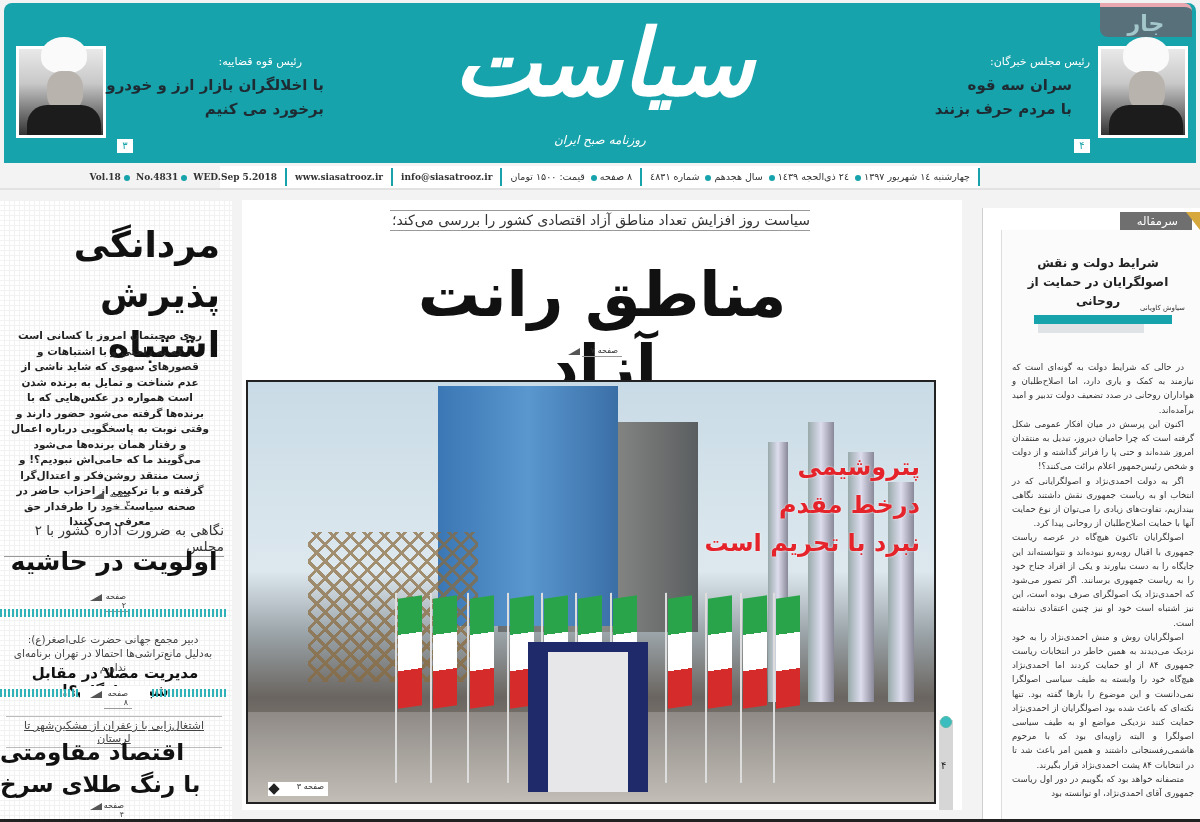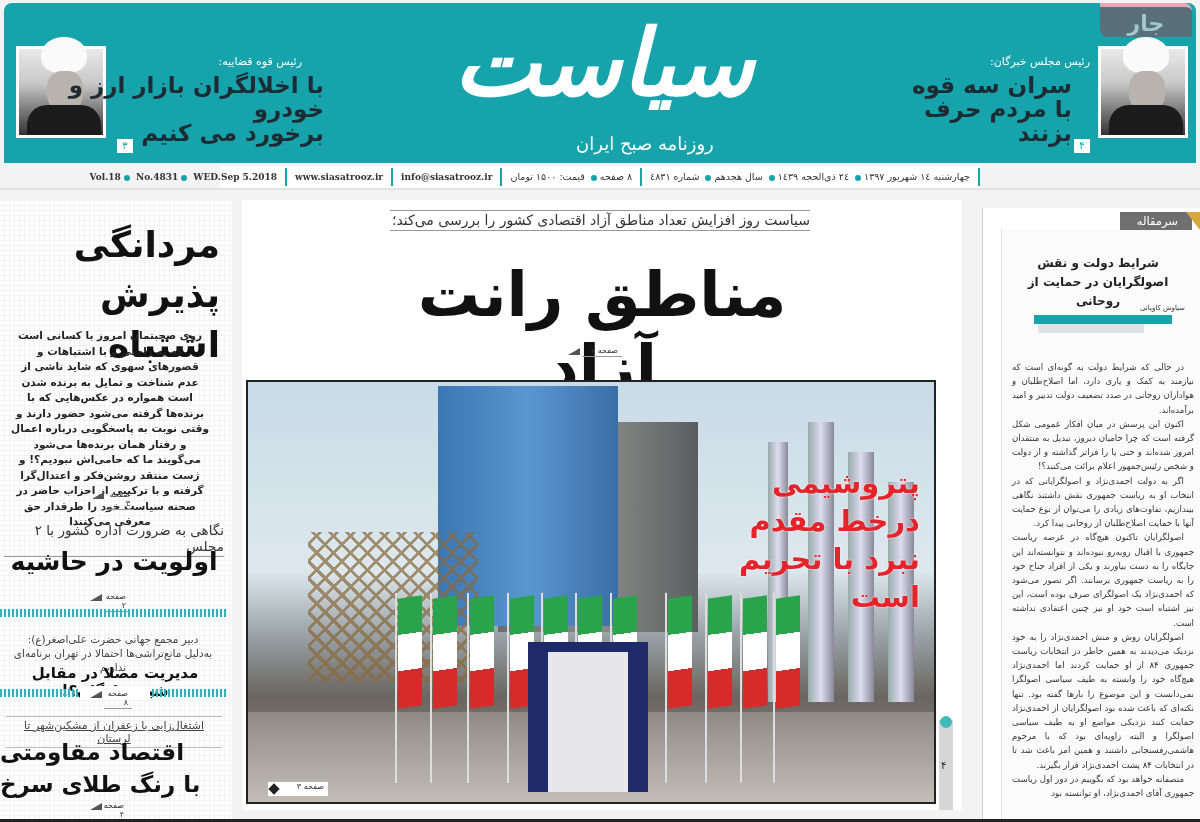--- a/index.html
+++ b/index.html
@@ -1,31 +1,31 @@
 <!DOCTYPE html>
 <html><head>
 <meta charset="utf-8">
 <style>
   * { box-sizing: border-box; margin: 0; padding: 0; }
   body { width: 1200px; height: 822px; overflow: hidden; background: #f3f3f3; font-family: "DejaVu Sans", sans-serif; position: relative; }
   .masthead { position: absolute; left: 4px; top: 3px; width: 1192px; height: 160px; background: #17a3ab; border-radius: 8px 8px 0 0; overflow: hidden; }
   .logo { position: absolute; left: 400px; top: 0; width: 400px; height: 160px; text-align: center; color: #fff; }
   .logo-main { font-family: "DejaVu Serif", serif; font-size: 92px; font-weight: bold; font-style: italic; line-height: 120px; direction: rtl; letter-spacing: -4px; color: #fff; }
-  .logo-sub { position: absolute; left: 150px; top: 130px; font-size: 18px; direction: rtl; color: #fff; font-family: "DejaVu Serif", serif; margin-left: 22px; }
+  .logo-sub { position: absolute; left: 150px; top: 130px; font-size: 12px; font-style: italic; direction: rtl; color: #fff; font-family: "DejaVu Serif", serif; }
   .side-feature { position: absolute; top: 40px; height: 110px; direction: rtl; }
   .side-left { left: 10px; width: 390px; }
   .side-right { right: 8px; width: 300px; }
   .portrait { position: absolute; width: 90px; height: 92px; background: linear-gradient(180deg,#e9e9e9 0%,#c8c8c8 40%,#333 100%); border: 3px solid #fff; }
   .portrait .turban { position: absolute; left: 22px; top: -12px; width: 46px; height: 36px; background: #fafafa; border-radius: 50% 50% 40% 40%; }
   .portrait .face { position: absolute; left: 28px; top: 22px; width: 36px; height: 40px; background: #b9b3ad; border-radius: 40%; }
   .portrait .robe { position: absolute; left: 8px; bottom: 0; width: 74px; height: 30px; background: #1c1c1c; border-radius: 20px 20px 0 0; }
   .side-left .portrait { left: 2px; top: 3px; }
   .side-right .portrait { right: 0; top: 3px; }
   .kicker { font-size: 11px; color: #fff; position: absolute; }
-  .feature-title { font-size: 23px; font-weight: bold; color: #1f2b33; position: absolute; line-height: 24px; }
+  .feature-title { font-size: 15px; font-weight: bold; color: #1f2b33; position: absolute; line-height: 24px; }
   .side-left .kicker { right: 102px; top: 12px; left: auto; }
   .side-left .feature-title { right: 80px; top: 30px; }
   .side-right .kicker { right: 98px; top: 12px; }
   .side-right .feature-title { right: 116px; top: 30px; }
   .page-num { position: absolute; width: 16px; height: 14px; background: #fff; color: #17a3ab; font-size: 10px; text-align: center; line-height: 14px; }
   .side-left .page-num { left: 103px; top: 96px; }
   .side-right .page-num { right: 98px; top: 96px; }
   .jar-badge { position: absolute; right: 4px; top: 0; width: 92px; height: 34px; background: #57707a; border-radius: 0 8px 0 8px; color: #a4c7cc; font-size: 22px; font-weight: bold; text-align: center; line-height: 34px; direction: rtl; border-top: 4px solid #e9a8b0; }
   .infobar { position: absolute; left: 220px; top: 166px; width: 760px; height: 22px; display: flex; direction: rtl; align-items: center; font-size: 9.5px; color: #333; background: #fff; }
   .infobar .seg { padding: 0 8px; border-right: 2px solid #17a3ab; height: 18px; line-height: 18px; white-space: nowrap; }
@@ -51,21 +51,21 @@
   .t2 { left: 600px; top: 70px; height: 250px; }
   .t3 { left: 640px; top: 100px; height: 220px; }
   .t4 { left: 520px; top: 60px; height: 260px; width: 20px; }
   .flag { position: absolute; top: 215px; width: 24px; height: 110px; background: linear-gradient(180deg,#2aa44a 0 33%,#fff 33% 66%,#d62b2b 66%); transform: skewY(-8deg); }
   .flag .pole { position: absolute; left: -3px; top: -6px; width: 2px; height: 190px; background: #ddd; }
   .stage { position: absolute; left: 280px; top: 260px; width: 120px; height: 150px; background: #1f2a6b; }
   .stage-inner { position: absolute; left: 20px; top: 10px; width: 80px; height: 140px; background: #e7e7ea; }
   .ground { position: absolute; left: 0; bottom: 0; width: 100%; height: 90px; background: linear-gradient(180deg,#8f8a86,#c2beb6); }
   .photo-kicker { position: absolute; right: 8px; top: 8px; width: 230px; text-align: right; direction: rtl; font-size: 12.5px; color: #222; font-weight: bold; line-height: 18px; border-top: 1px solid #333; padding-top: 4px; }
   .photo-kicker .line2 { border-bottom: 1px solid #333; display: inline-block; }
-  .photo-headline { position: absolute; right: 14px; top: 66px; width: 240px; text-align: right; direction: rtl; color: #e4232b; font-size: 29px; font-weight: bold; line-height: 38px; text-shadow: 0 0 2px #fff; margin-top: 16px; }
+  .photo-headline { position: absolute; right: 14px; top: 66px; width: 240px; text-align: right; direction: rtl; color: #e4232b; font-size: 24px; font-weight: bold; line-height: 38px; text-shadow: 0 0 2px #fff; }
   .photo-ref { position: absolute; left: 20px; bottom: 6px; width: 60px; height: 14px; background: #fff; font-size: 8px; direction: rtl; text-align: right; padding-right: 4px; color: #333; }
   .photo-ref::before { content: ""; position: absolute; left: 2px; top: 3px; width: 8px; height: 8px; background: #222; transform: rotate(45deg); }
   .side-tab { position: absolute; left: 697px; top: 520px; width: 14px; height: 90px; background: #d6d6d6; }
   .side-tab .ring { position: absolute; left: 1px; top: -4px; width: 12px; height: 12px; border-radius: 50%; background: #3bbcbf; border: 1px solid #5ba; }
   .side-tab .num { position: absolute; left: 2px; top: 40px; font-size: 10px; color: #222; }
 
   .left-col { position: absolute; left: 0; top: 200px; width: 232px; height: 620px;
     background-color: #fff; background-image: repeating-linear-gradient(0deg, transparent 0 4px, #f2f2f2 4px 5px), repeating-linear-gradient(90deg, transparent 0 4px, #f2f2f2 4px 5px); }
   .lc-head { position: absolute; left: 0; top: 20px; width: 220px; text-align: right; direction: rtl; font-size: 36px; font-weight: bold; line-height: 50px; color: #111; }
   .lc-body { position: absolute; left: 10px; top: 128px; width: 200px; direction: rtl; text-align: center; font-size: 10.5px; line-height: 15.5px; color: #222; font-weight: bold; }

